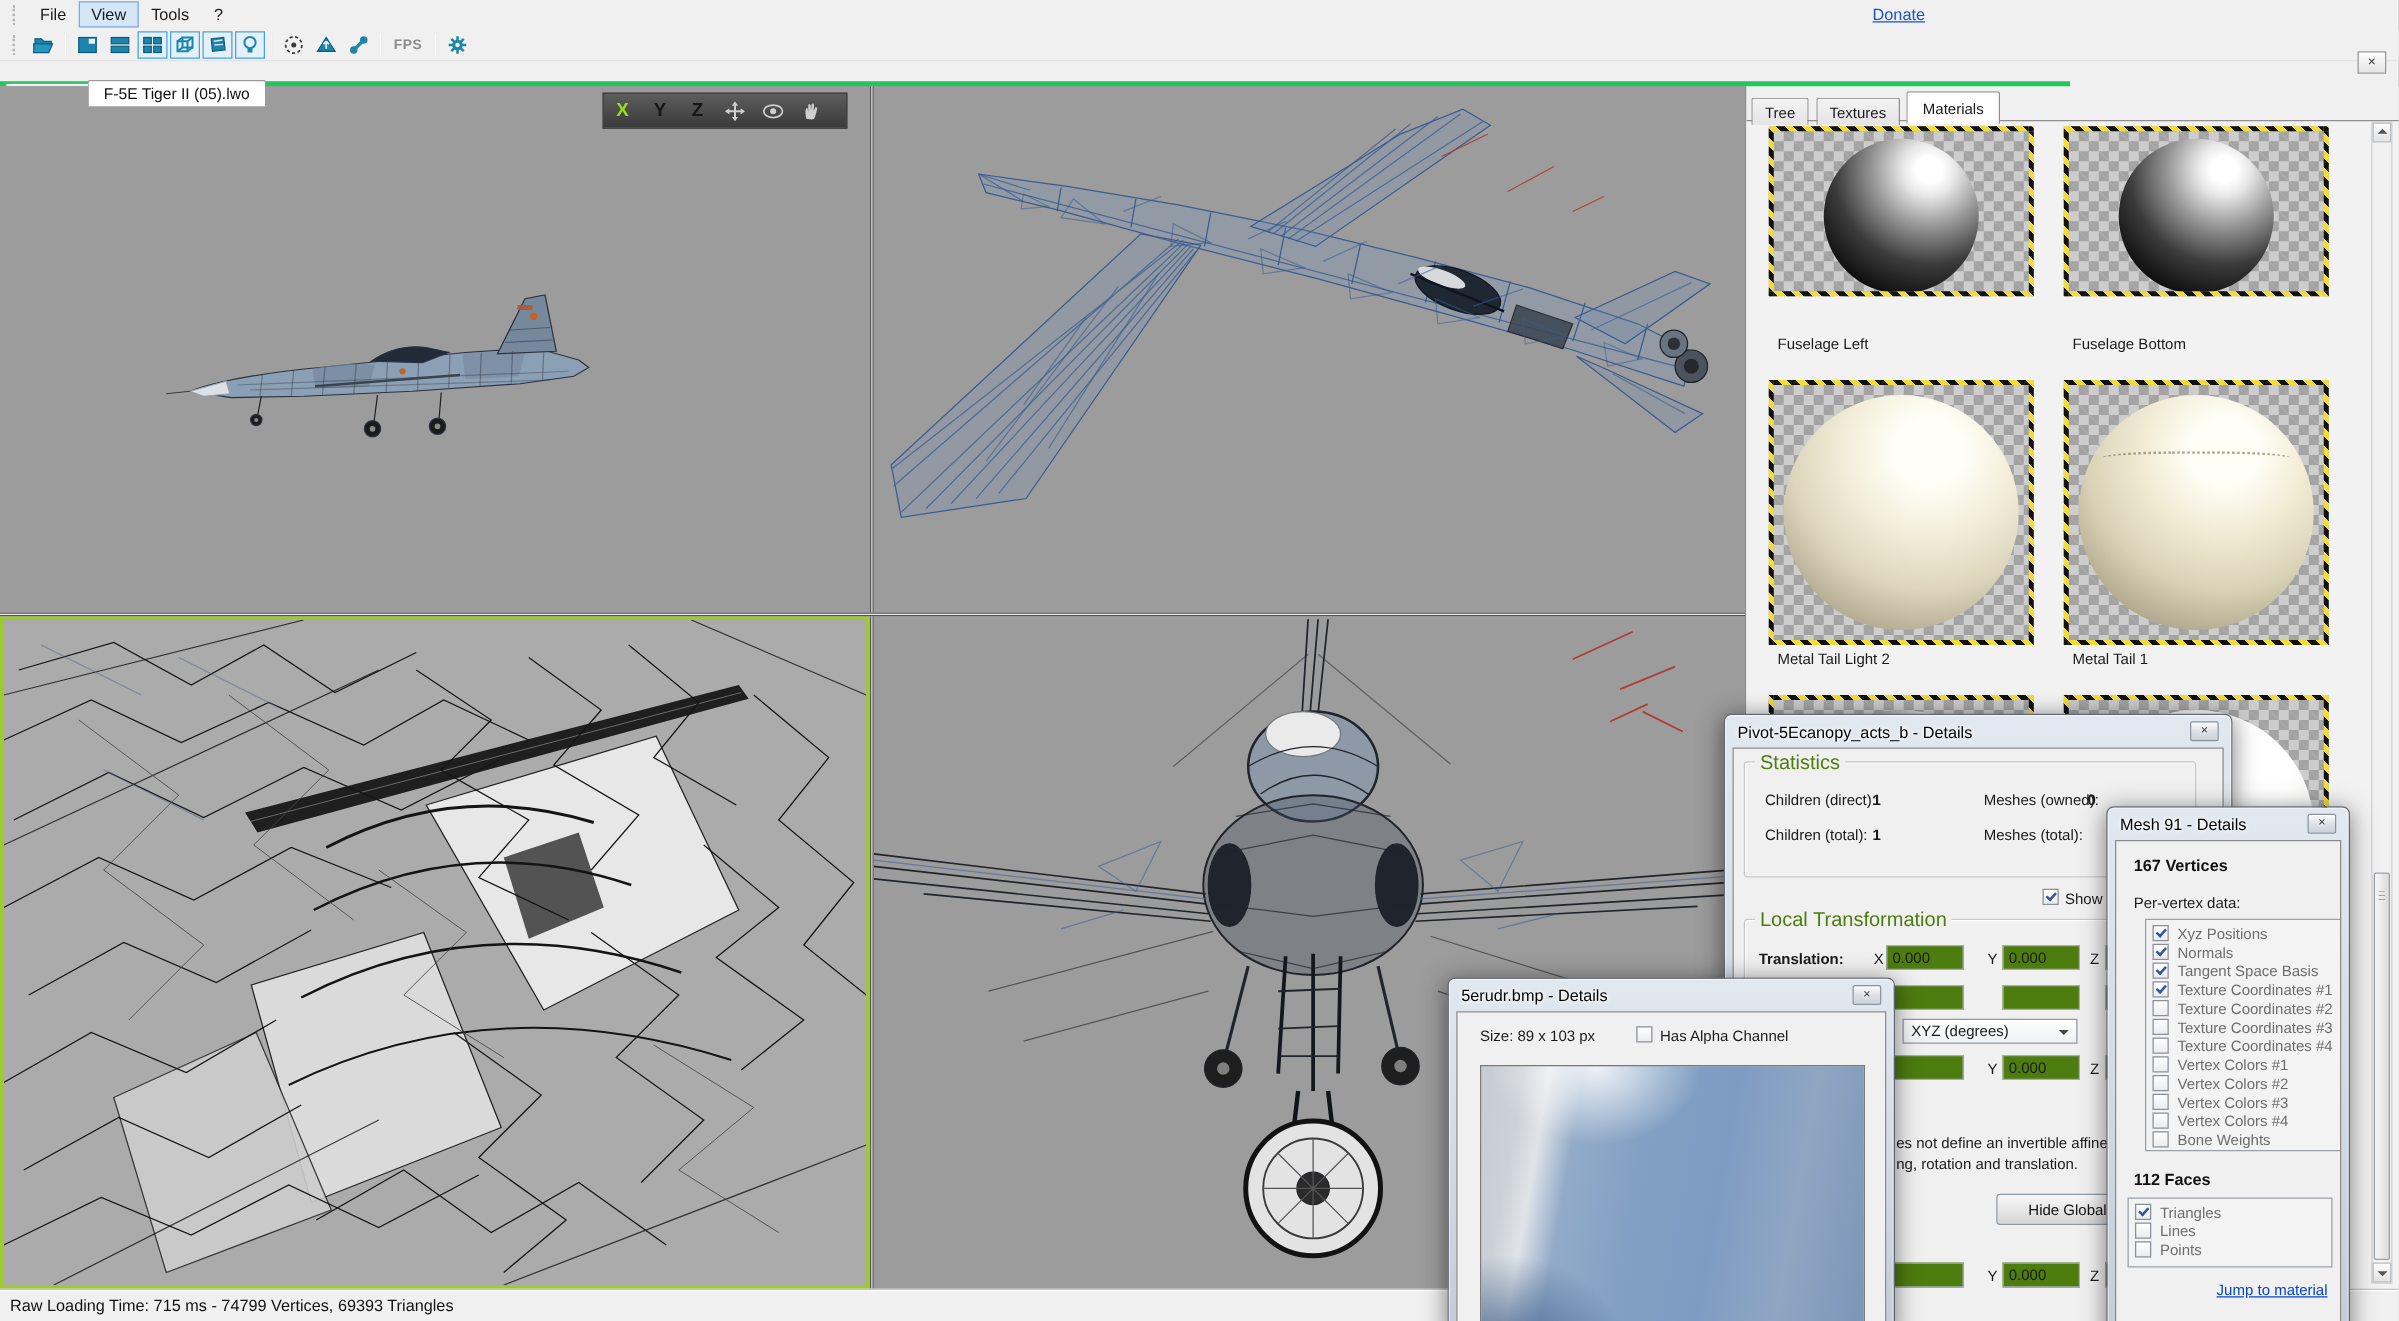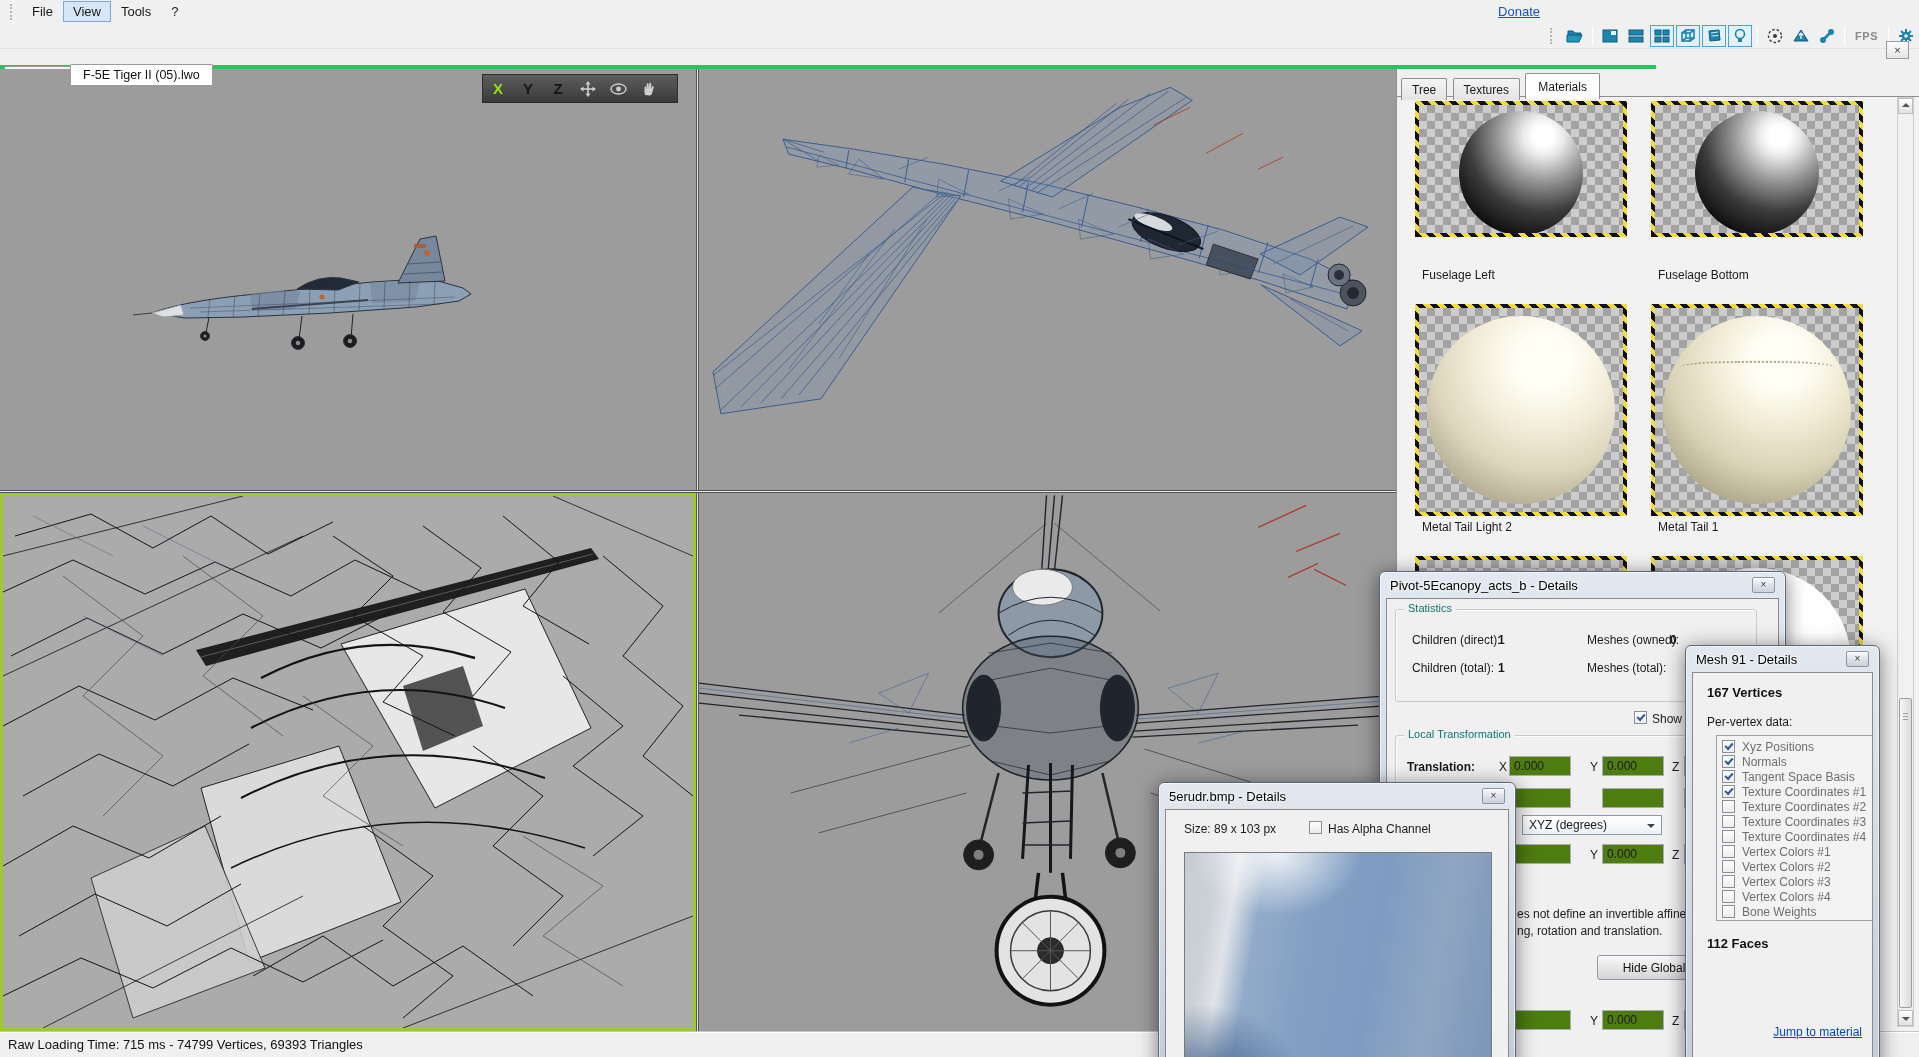--- a/index.html
+++ b/index.html
@@ -7,21 +7,21 @@
   body { font-family:"Liberation Sans","DejaVu Sans",sans-serif; background:#f0f0f0; position:relative; font-size:12px; color:#1a1a1a; }
 
   
   .menubar { position:absolute; left:0; top:0; width:1548px; height:23px; background:#f0f0f0; display:flex; align-items:center; padding-left:10px; }
   .grip { width:4px; height:16px; border-left:2px dotted #b5b5b5; margin-right:8px; }
   .menu-item { padding:3px 10px; font-size:13px; color:#1a1a1a; cursor:default; }
   .menu-item.active { background:#d5e6f7; border:1px solid #7da7d9; padding:2px 9px; }
   .donate { position:absolute; right:8px; top:4px; font-size:13px; color:#1553c9; text-decoration:underline; }
 
   
-  .toolbar { position:absolute; left:0; top:23px; width:1919px; height:26px; background:#f0f0f0; display:flex; align-items:center; padding-left:10px; border-bottom:1px solid #e3e3e3;justify-content:flex-end; }
+  .toolbar { position:absolute; left:0; top:23px; width:1919px; height:26px; background:#f0f0f0; display:flex; align-items:center; padding-left:10px; border-bottom:1px solid #e3e3e3; }
   .tbtn { width:24px; height:22px; display:flex; align-items:center; justify-content:center; margin:0 1px; border:1px solid transparent; }
   .tbtn.on { border:1px solid #46a2e0; background:#e4f1fb; }
   .tsep { width:1px; height:18px; background:#c6c6c6; border-right:1px solid #fff; margin:0 4px; }
   .fps { font-size:11px; color:#8a8a8a; font-weight:bold; padding:0 6px; letter-spacing:.5px; }
 
   
   .doctabs { position:absolute; left:0; top:65px; width:1656px; height:20px; background:#22c55e; }
   .dtab { position:absolute; bottom:0; border:1px solid #9a9a9a; border-bottom:none; font-size:12px; padding:2px 8px; background:linear-gradient(#f5f5f5,#e0e0e0); color:#333; border-radius:2px 2px 0 0; }
   .dtab.active { background:#fff; color:#111; font-size:12.5px; padding:3px 12px; z-index:2; }
 
@@ -75,21 +75,21 @@
   
   .statusbar { position:absolute; left:0; top:1031px; width:1919px; height:26px; background:#f0f0f0; border-top:1px solid #c4c4c4; box-shadow:inset 0 1px 0 #fff; display:flex; align-items:center; padding-left:8px; font-size:13px; color:#111; }
 
   
   .dlg { position:absolute; background:linear-gradient(180deg,#e2e8ef 0%,#cfd7e0 60%,#c3ccd6 100%); border:1px solid #5e6774; border-radius:6px 6px 0 0; box-shadow:0 3px 20px rgba(0,0,0,.5), inset 0 0 0 1px rgba(255,255,255,.55); padding:0 6px; }
   .dlg-title { height:26px; display:flex; align-items:center; font-size:13px; color:#000; text-shadow:0 0 3px #fff,0 0 5px #fff; padding:0 4px; }
   .dlg-close { margin-left:auto; width:23px; height:16px; background:linear-gradient(#fdfdfe,#dfe3e8 45%,#ccd2d9); border:1px solid #8b95a1; border-radius:2px; font-size:10px; line-height:14px; text-align:center; color:#333; }
   .dlg-body { position:relative; background:#f0f0f0; border:1px solid #8a8a8a; overflow:hidden; }
 
   .grp { position:absolute; border:1px solid #c9c9c9; border-radius:3px; box-shadow:inset 1px 1px 0 #fdfdfd; }
-  .grp-lbl { position:absolute; top:-8px; left:8px; background:#f0f0f0; padding:0 4px; font-size:11px; color:#0f766e; }
+  .grp-lbl { position:absolute; top:-8px; left:8px; background:#f0f0f0; padding:0 4px; font-size:16px; color:#4d7c0f; }
   .lbl { position:absolute; font-size:12px; color:#1a1a1a; white-space:nowrap; }
   .lbl.b { font-weight:bold; }
   .fld { position:absolute; height:20px; background:#4d7c0f; border:1px solid #a9acb2; font-size:12px; padding:2px 4px; color:#1a1a1a; }
   .combo { position:absolute; height:20px; background:linear-gradient(#fff,#eef1f4); border:1px solid #8e99a5; font-size:12px; padding:2px 20px 2px 6px; }
   .combo::after { content:""; position:absolute; right:6px; top:8px; border:4px solid transparent; border-top-color:#444; }
   .btn { position:absolute; background:linear-gradient(#f8f8f8,#e3e3e3 60%,#d4d4d4); border:1px solid #8f9aa5; border-radius:3px; font-size:12px; color:#111; text-align:center; }
   .link { position:absolute; color:#0645c8; text-decoration:underline; font-size:12px; }
 
   .cb { width:13px; height:13px; background:linear-gradient(#fefefe,#ececec); border:1px solid #8a9097; display:inline-block; position:relative; flex:none; }
   .cb.abs { position:absolute; }
@@ -560,15 +560,29 @@
       <div class="lrow">
           <span class="cb"></span>
           <span>Vertex Colors #4</span>
         </div>
       <div class="lrow">
           <span class="cb"></span>
           <span>Bone Weights</span>
         </div>
     </div>
     <span class="heading" style="left:14px; top:263px;">112 Faces</span>
+    <div class="lbox" style="left:9px; top:285px; width:164px; height:56px;">
+      <div class="lrow">
+          <span class="cb checked"></span>
+          <span>Triangles</span>
+        </div>
+      <div class="lrow">
+          <span class="cb"></span>
+          <span>Lines</span>
+        </div>
+      <div class="lrow">
+          <span class="cb"></span>
+          <span>Points</span>
+        </div>
+    </div>
     <a class="link" style="right:10px; top:352px;">Jump to material</a>
   </div>
 </div>
 
 </body></html>

